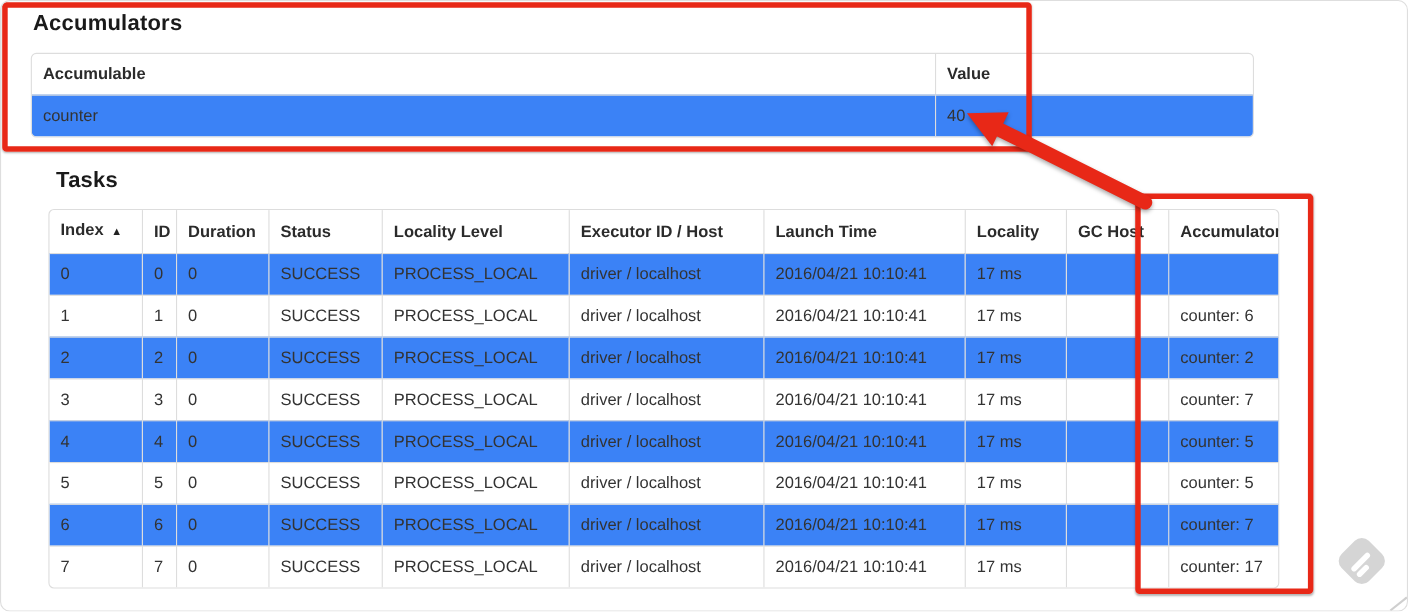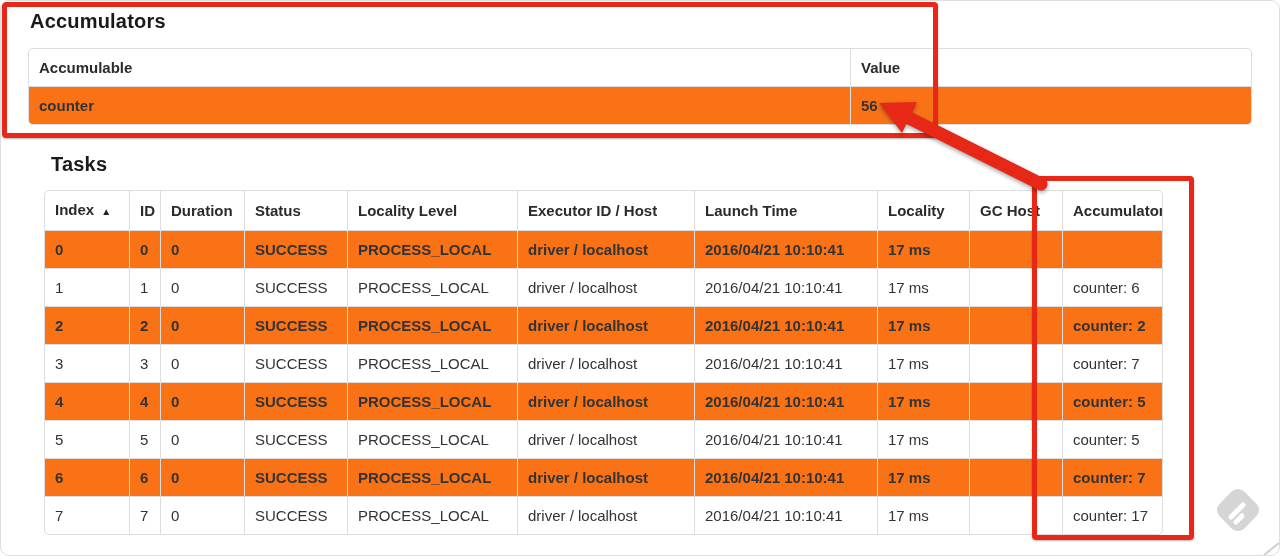--- a/index.html
+++ b/index.html
@@ -29,42 +29,42 @@
   #acc-title { left:30px; top:9px; }
   #tasks-title { left:30px; top:152px;margin-left:21px; }
 
   .table-wrap {
     position:absolute;
     border:1px solid #ddd;
     border-radius:5px;
     background:#fff;
     overflow:hidden;
   }
-  #acc-table-wrap { left:28px; top:48px; width:1224px; }
+  #acc-table-wrap { left:28px; top:48px; width:1112px; }
   #tasks-table-wrap { left:44px; top:190px; width:1119px; }
 
   table {
     width:100%;
     border-collapse:separate;
     border-spacing:0;
     table-layout:fixed;
     font-size:15px;
     color:#333;
   }
   th, td {
     padding:8px 10px;
     line-height:21px;
     text-align:left;
     white-space:nowrap;
     overflow:hidden;
   }
   th { font-weight:bold; color:#2b2b2b; }
   th + th, td + td { border-left:1px solid #ddd; }
   tbody td { border-top:1px solid #ddd; }
-  tr.striped td { background:#f97316;font-weight:bold; }
+  tr.striped td { background:#3b82f6; }
   .sort-caret { font-size:10px; margin-left:7px; color:#222; }
 
   
   .ann-box {
     position:absolute;
     border:5px solid #e82817;
     border-radius:4px;
     box-shadow:0 1px 2px rgba(0,0,0,.30);
     pointer-events:none;
     z-index:30;
@@ -108,21 +108,21 @@
       </colgroup>
     <thead>
       <tr>
         <th>Accumulable</th>
         <th>Value</th>
       </tr>
     </thead>
     <tbody>
       <tr class="striped">
         <td>counter</td>
-        <td>56</td>
+        <td>40</td>
       </tr>
     </tbody>
   </table>
 </div>
 
 <h4 class="section-title" id="tasks-title">Tasks</h4>
 
 <div class="table-wrap" id="tasks-table-wrap">
   <table>
     <colgroup>

